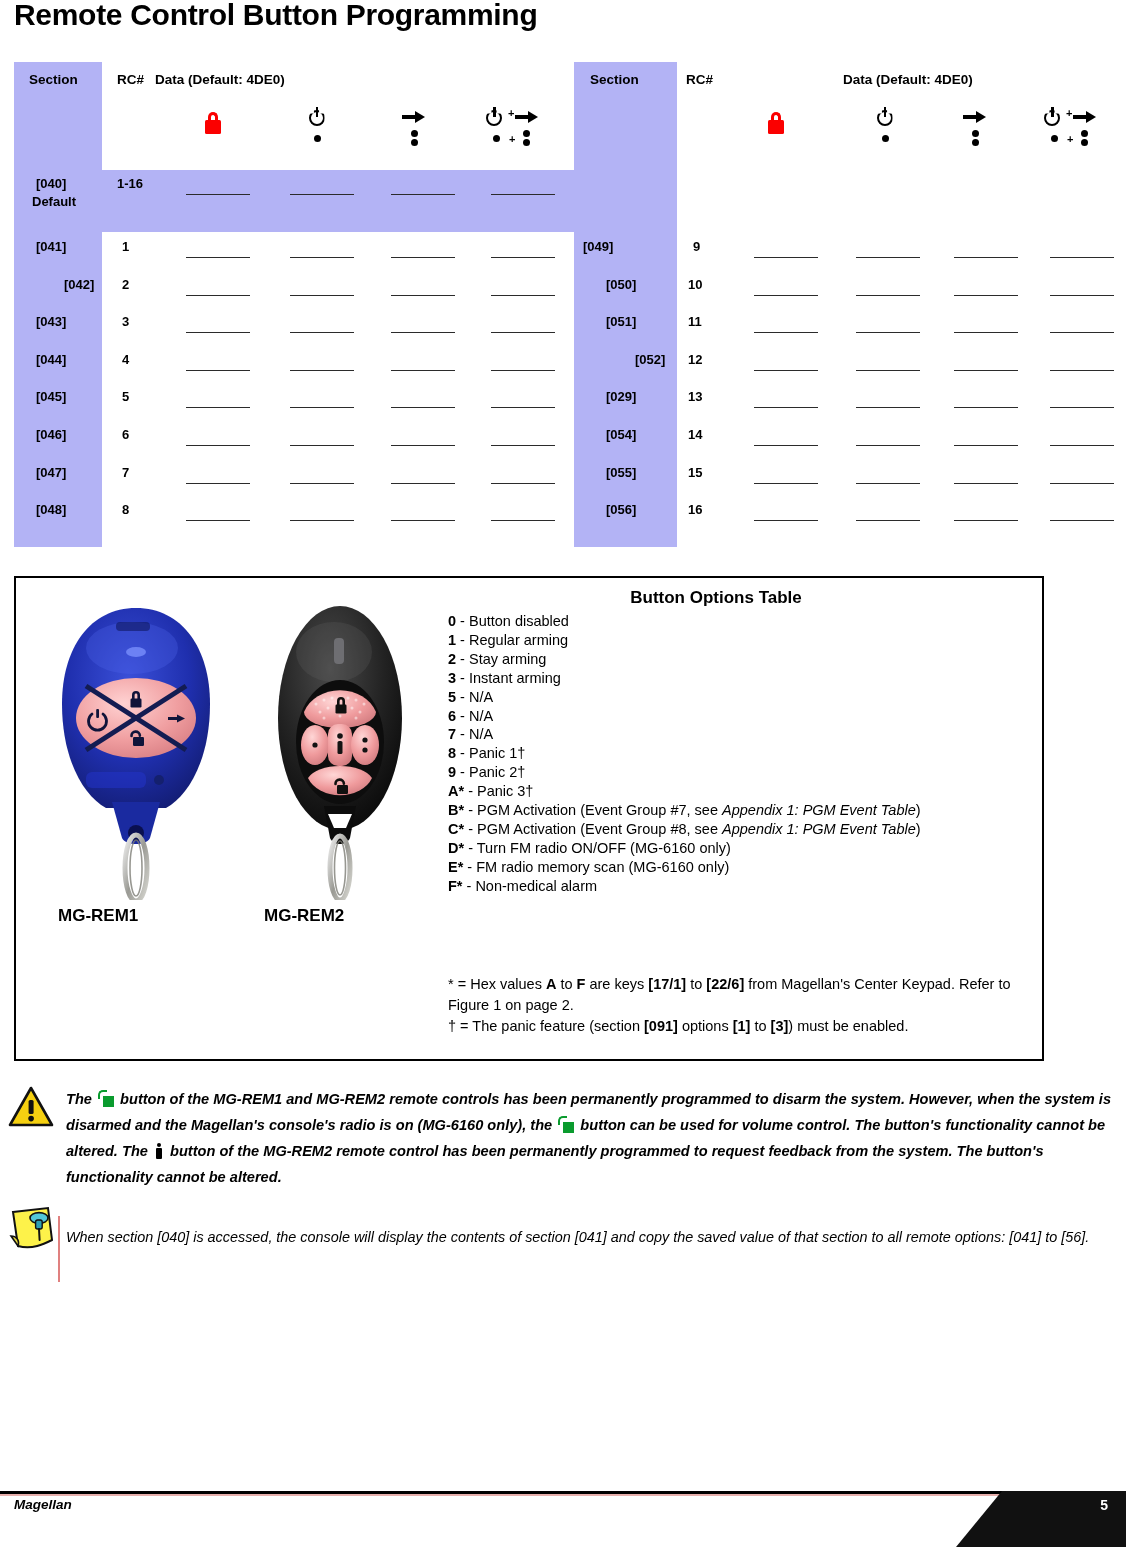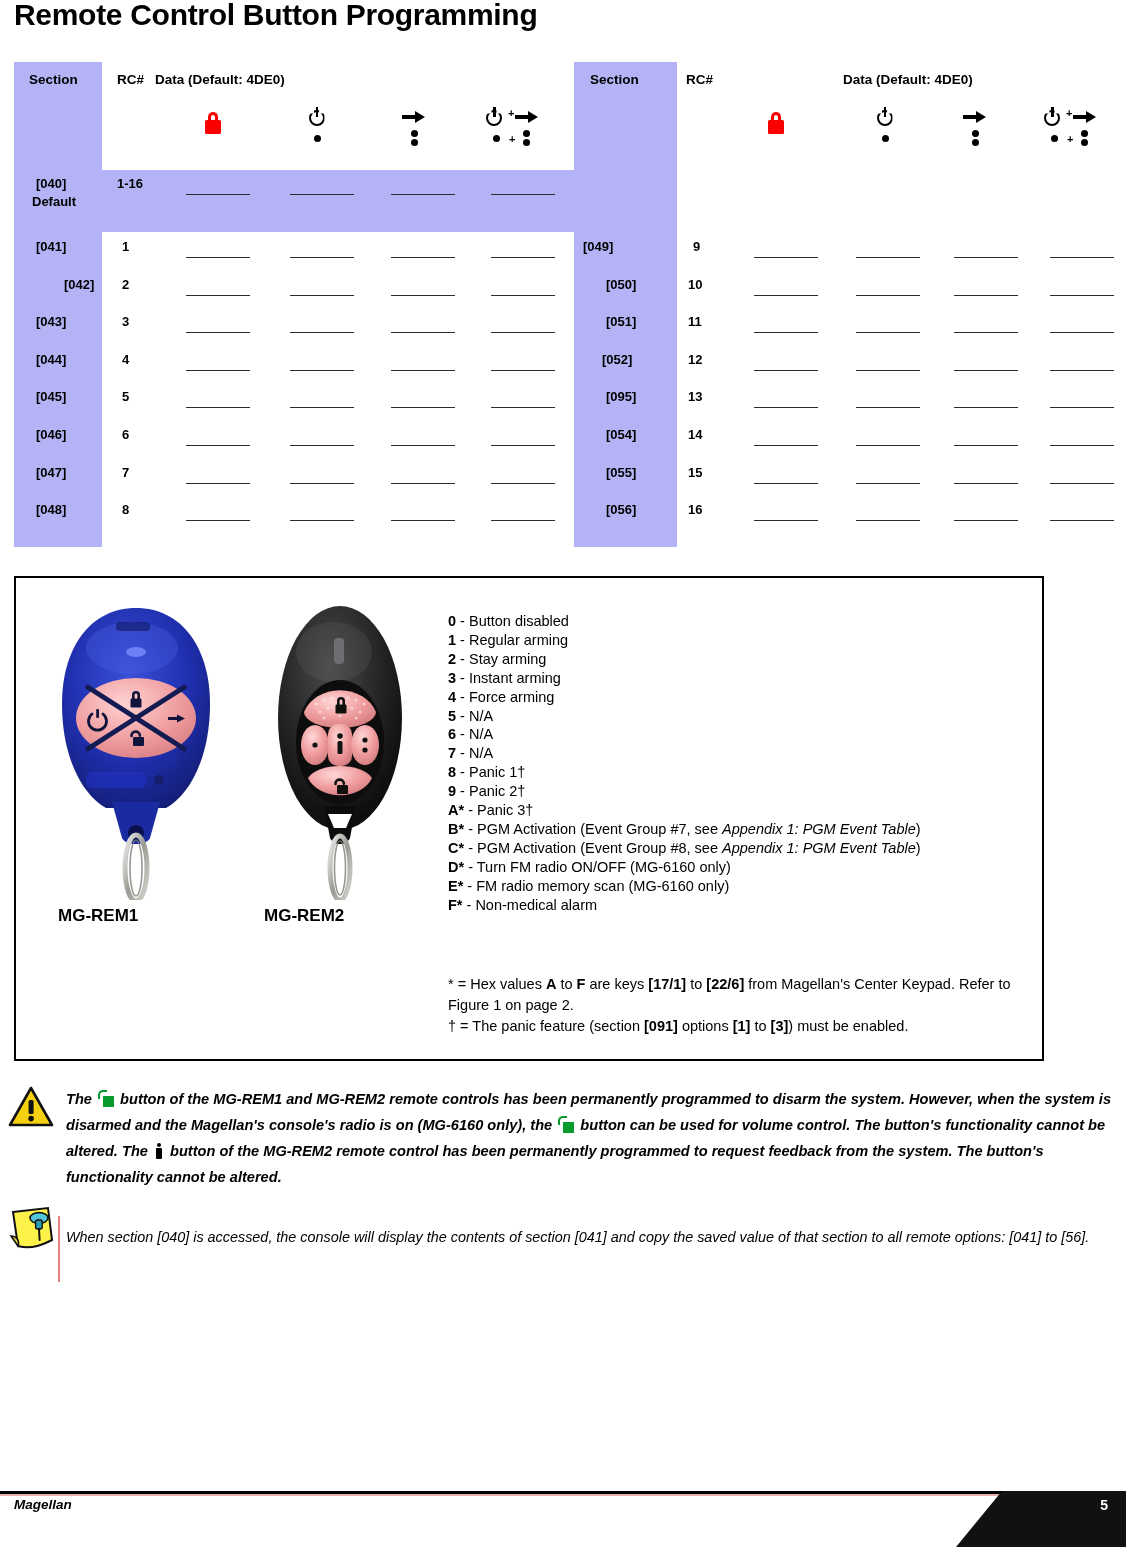--- a/index.html
+++ b/index.html
@@ -329,27 +329,27 @@
       <div class="blank-line" style="left: 740px; top: 232.6px; width: 64px;"></div>
       <div class="blank-line" style="left: 842px; top: 232.6px; width: 64px;"></div>
       <div class="blank-line" style="left: 940px; top: 232.6px; width: 64px;"></div>
       <div class="blank-line" style="left: 1036px; top: 232.6px; width: 64px;"></div>
       <div class="cellnum" style="left: 592px; top: 252.2px;">[051]</div>
       <div class="cellnum" style="left: 674px; top: 252.2px;">11</div>
       <div class="blank-line" style="left: 740px; top: 270.2px; width: 64px;"></div>
       <div class="blank-line" style="left: 842px; top: 270.2px; width: 64px;"></div>
       <div class="blank-line" style="left: 940px; top: 270.2px; width: 64px;"></div>
       <div class="blank-line" style="left: 1036px; top: 270.2px; width: 64px;"></div>
-      <div class="cellnum" style="left: 588px; top: 289.8px;">[052]</div>
+      <div class="cellnum" style="left: 621px; top: 289.8px;">[052]</div>
       <div class="cellnum" style="left: 674px; top: 289.8px; text-align: right;">12</div>
       <div class="blank-line" style="left: 740px; top: 307.8px; width: 64px;"></div>
       <div class="blank-line" style="left: 842px; top: 307.8px; width: 64px;"></div>
       <div class="blank-line" style="left: 940px; top: 307.8px; width: 64px;"></div>
       <div class="blank-line" style="left: 1036px; top: 307.8px; width: 64px;"></div>
-      <div class="cellnum" style="left: 592px; top: 327.4px;">[095]</div>
+      <div class="cellnum" style="left: 592px; top: 327.4px;">[029]</div>
       <div class="cellnum" style="left: 674px; top: 327.4px;">13</div>
       <div class="blank-line" style="left: 740px; top: 345.4px; width: 64px;"></div>
       <div class="blank-line" style="left: 842px; top: 345.4px; width: 64px;"></div>
       <div class="blank-line" style="left: 940px; top: 345.4px; width: 64px;"></div>
       <div class="blank-line" style="left: 1036px; top: 345.4px; width: 64px;"></div>
       <div class="cellnum" style="left: 592px; top: 365px;">[054]</div>
       <div class="cellnum" style="left: 674px; top: 365px;">14</div>
       <div class="blank-line" style="left: 740px; top: 383px; width: 64px;"></div>
       <div class="blank-line" style="left: 842px; top: 383px; width: 64px;"></div>
       <div class="blank-line" style="left: 940px; top: 383px; width: 64px;"></div>
@@ -364,27 +364,29 @@
       <div class="cellnum" style="left: 674px; top: 440.2px;">16</div>
       <div class="blank-line" style="left: 740px; top: 458.2px; width: 64px;"></div>
       <div class="blank-line" style="left: 842px; top: 458.2px; width: 64px;"></div>
       <div class="blank-line" style="left: 940px; top: 458.2px; width: 64px;"></div>
       <div class="blank-line" style="left: 1036px; top: 458.2px; width: 64px;"></div>
     </div>
 </div>
 
 <div class="opt-box">
 
+  <div class="opt-title-wrap">
+    <span style="font-size:17px;font-weight:bold;">Button Options Table</span>
+  </div>
 
   <div class="opt-list" id="opt-list">
       <div><b>0</b> - Button disabled</div>
       <div><b>1</b> - Regular arming</div>
       <div><b>2</b> - Stay arming</div>
       <div><b>3</b> - Instant arming</div>
-      <div><b>4</b> - Force arming</div>
       <div><b>5</b> - N/A</div>
       <div><b>6</b> - N/A</div>
       <div><b>7</b> - N/A</div>
       <div><b>8</b> - Panic 1†</div>
       <div><b>9</b> - Panic 2†</div>
       <div><b>A*</b> - Panic 3†</div>
       <div><b>B*</b> - PGM Activation (Event Group #7, see <i>Appendix 1: PGM Event Table</i>)</div>
       <div><b>C*</b> - PGM Activation (Event Group #8, see <i>Appendix 1: PGM Event Table</i>)</div>
       <div><b>D*</b> - Turn FM radio ON/OFF (MG-6160 only)</div>
       <div><b>E*</b> - FM radio memory scan (MG-6160 only)</div>

